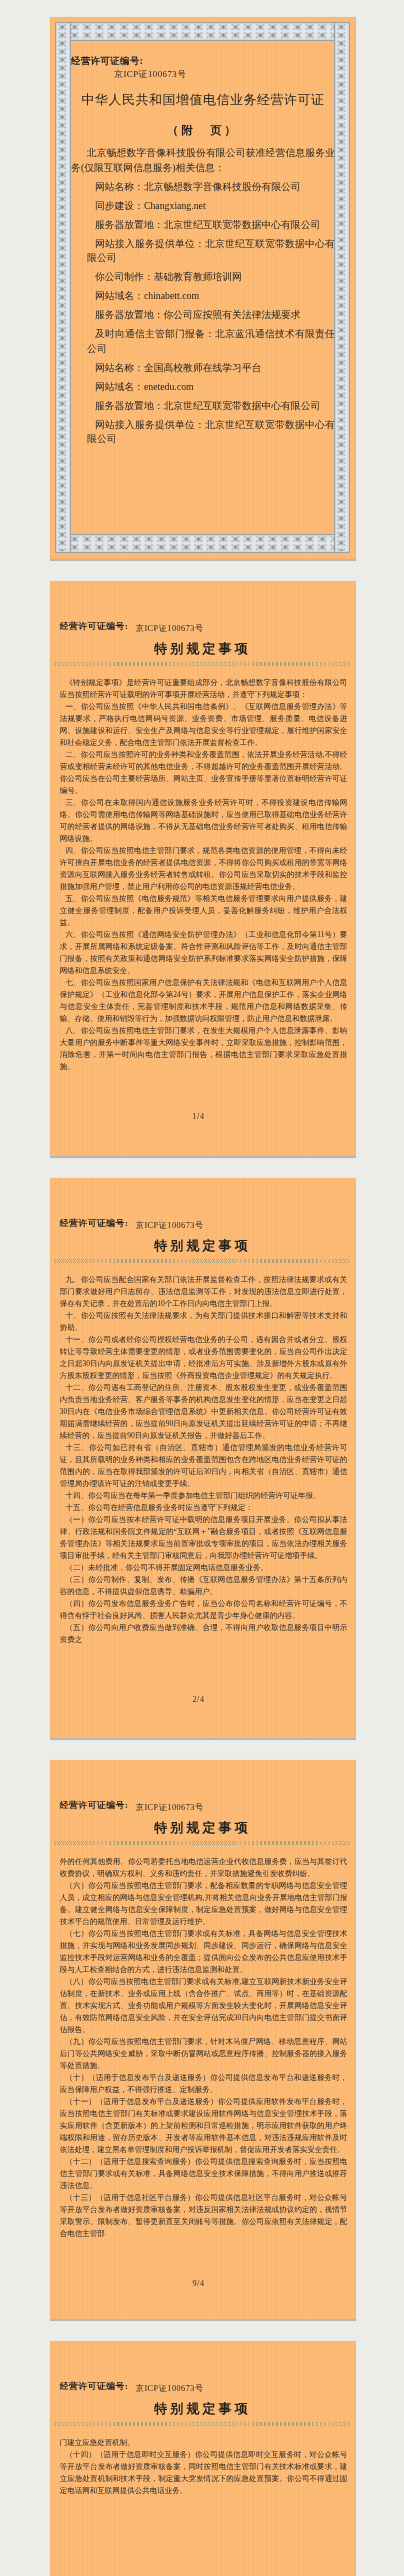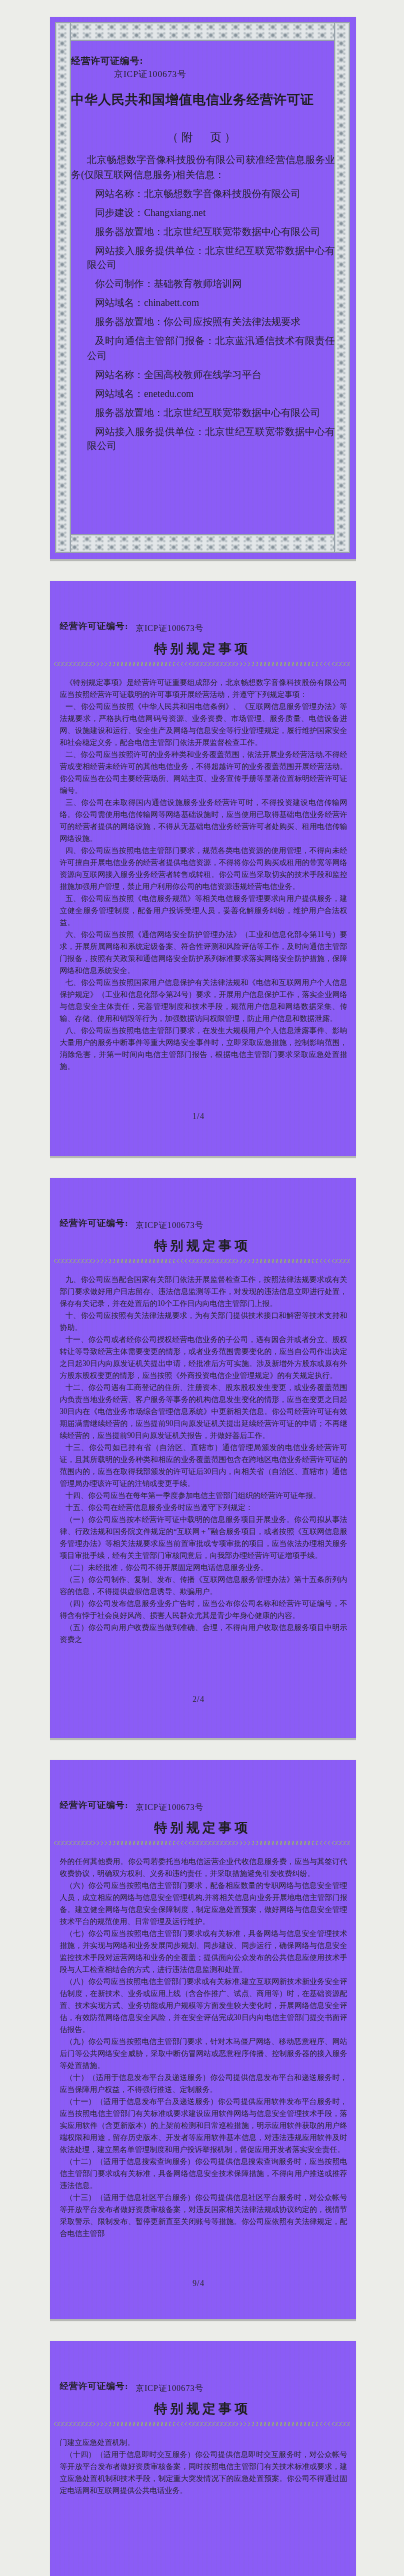--- a/index.html
+++ b/index.html
@@ -5,21 +5,21 @@
   html,body{margin:0;padding:0;}
   body{
     width:405px;height:2873px;overflow:hidden;
     background:#ecede9;
     font-family:"Liberation Serif","DejaVu Serif",serif;
     color:#1f1f1f;
     padding-top:17px;box-sizing:border-box;
   }
   .page{
     width:306px;margin:0 auto 22px auto;position:relative;
-    background:#8b5cf6;
+    background:#fdba74;
     box-shadow:0 2.1px 0 rgba(148,150,146,.6),0 0 1px rgba(0,0,0,.10);
   }
   .page::before{ 
     content:"";position:absolute;inset:0;pointer-events:none;
     background:repeating-linear-gradient(90deg,rgba(110,116,108,.035) 0 1.5px,transparent 1.5px 4.6px);
   }
   
   .page-cert{height:542px;}
   .orn{
     position:absolute;
@@ -31,22 +31,22 @@
     border:0.5px solid #97a2aa;
     box-shadow:inset 0 0 0 1px #ced5d9;
   }
   .orn-t{top:5.2px;left:5.2px;right:5.2px;height:17px;}
   .orn-b{bottom:5.7px;left:5.2px;right:5.2px;height:17px;}
   .orn-l{top:5.2px;bottom:5.7px;left:5.2px;width:14px;}
   .orn-r{top:5.2px;bottom:5.7px;right:5.2px;width:14px;}
   .cert-inner{position:absolute;left:21.6px;right:20.6px;top:0;}
   .lic-row{margin-top:38px;font-size:9.3px;font-weight:700;letter-spacing:0.5px;}
   .lic-num-cert{margin:1px 0 0 43px;font-size:8.8px;font-weight:400;letter-spacing:0.5px;}
-  .cert-title{margin-top:10.3px;font-size:13px;font-weight:700;letter-spacing:0.5px;}
-  .cert-subtitle{margin-top:21px;text-align:center;font-size:11.3px;font-weight:400;letter-spacing:3.1px;}
+  .cert-title{margin-top:10.3px;text-align:center;font-size:13px;font-weight:400;letter-spacing:0.5px;}
+  .cert-subtitle{margin-top:14px;text-align:center;font-size:11.3px;font-weight:700;letter-spacing:3.1px;}
   .cert-intro{margin:8px 0 0 0;font-size:9.8px;line-height:14.4px;text-indent:1.6em;text-align:justify;}
   .cert-entries p{margin:4.6px 0 0 0;font-size:9.8px;line-height:14.4px;text-indent:.8em;text-align:justify;padding-left:16px;}
   
   .page-prov .ph{padding:40px 9.3px 0 10.3px;font-size:8.8px;}
   .ph-label{font-weight:700;letter-spacing:0.5px;}
   .ph-num{font-weight:400;font-size:8.2px;margin-left:5.2px;position:relative;top:1.5px;letter-spacing:0.5px;}
   .ptitle{margin-top:6.7px;text-align:center;font-size:13px;font-weight:700;letter-spacing:3.1px;}
   .wavy{
     height:4.1px;margin:4.6px 4.1px 0 4.1px;opacity:.85;
     background:

